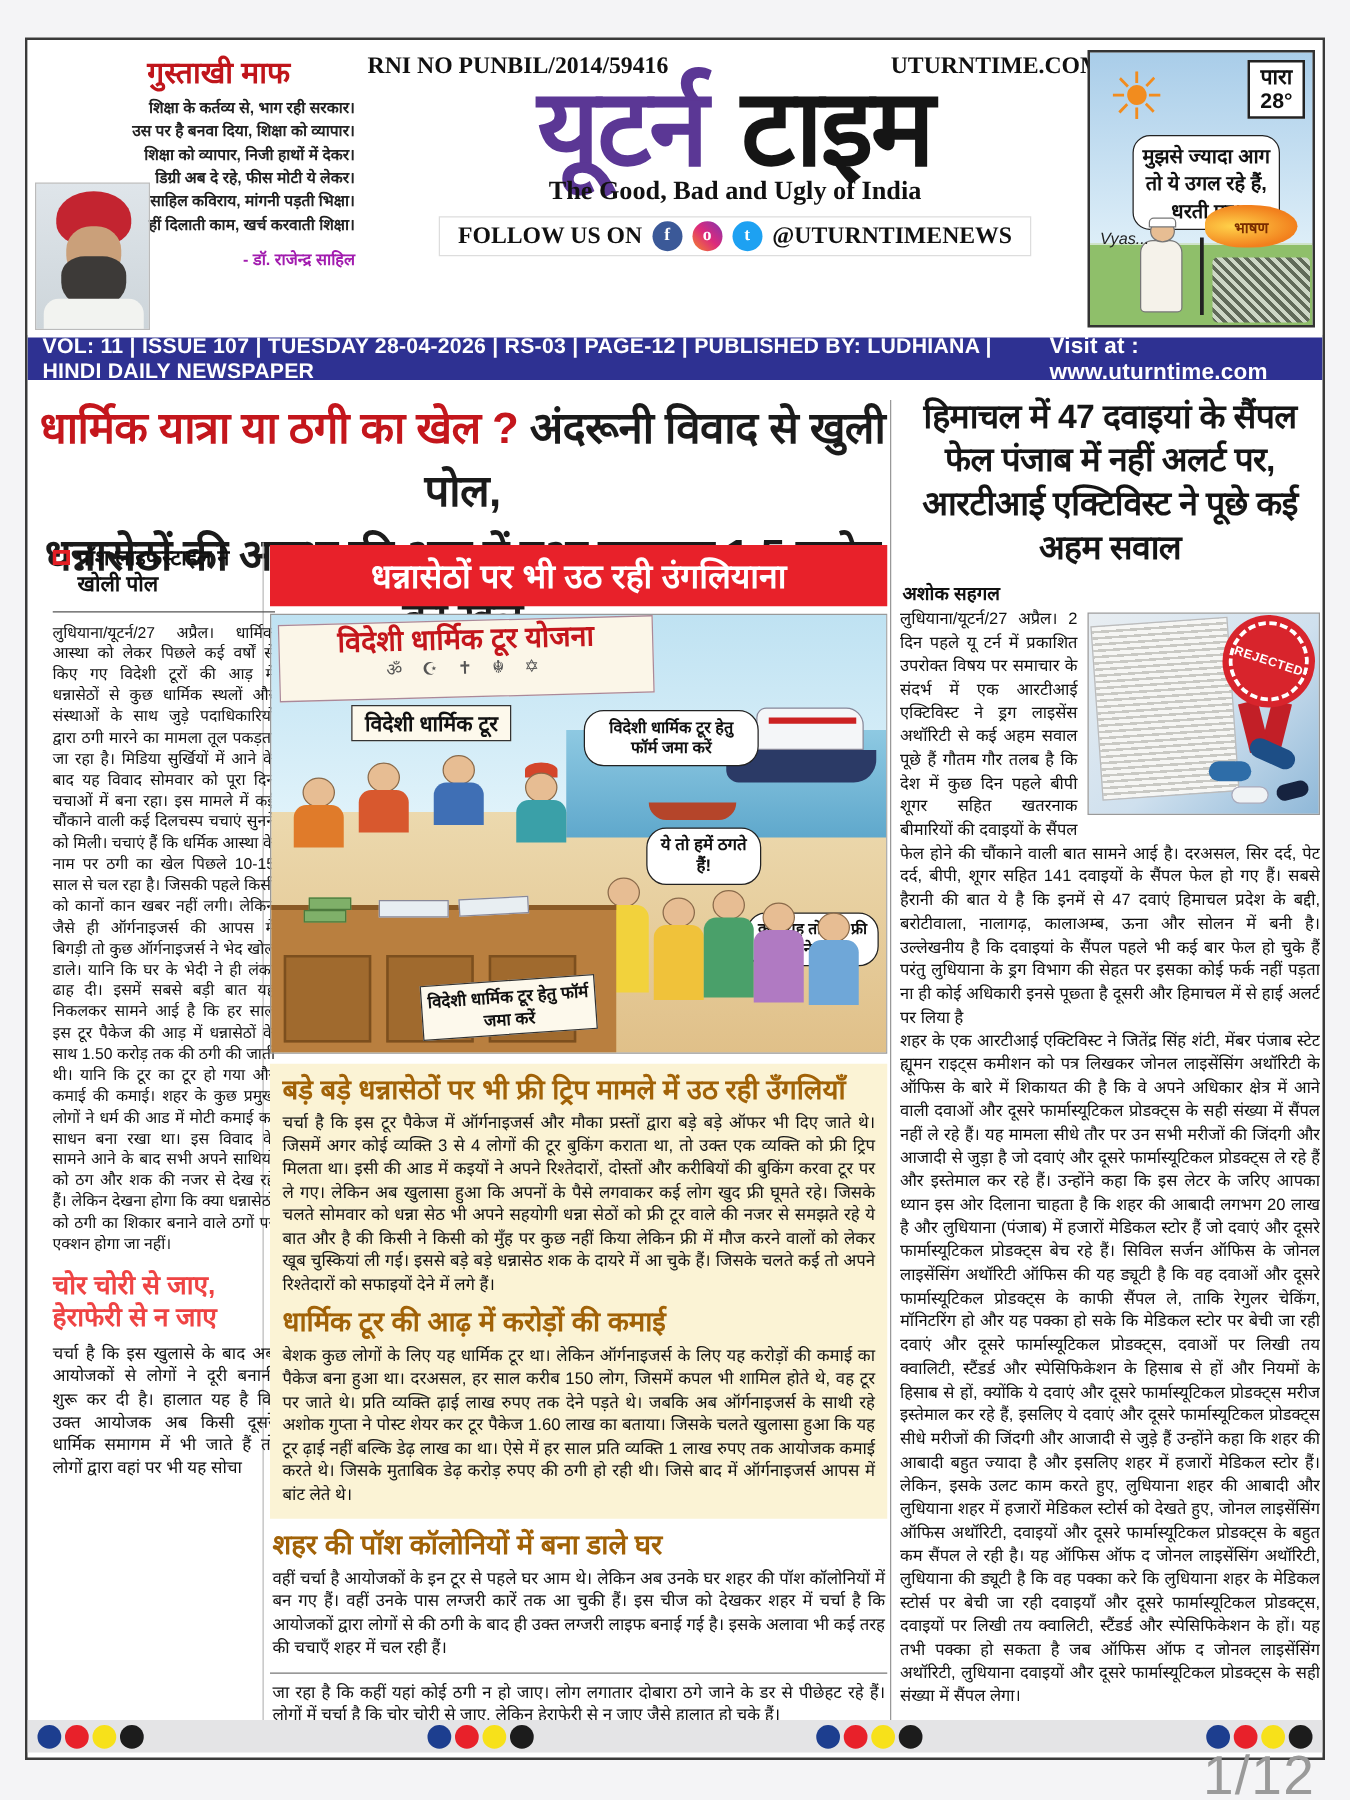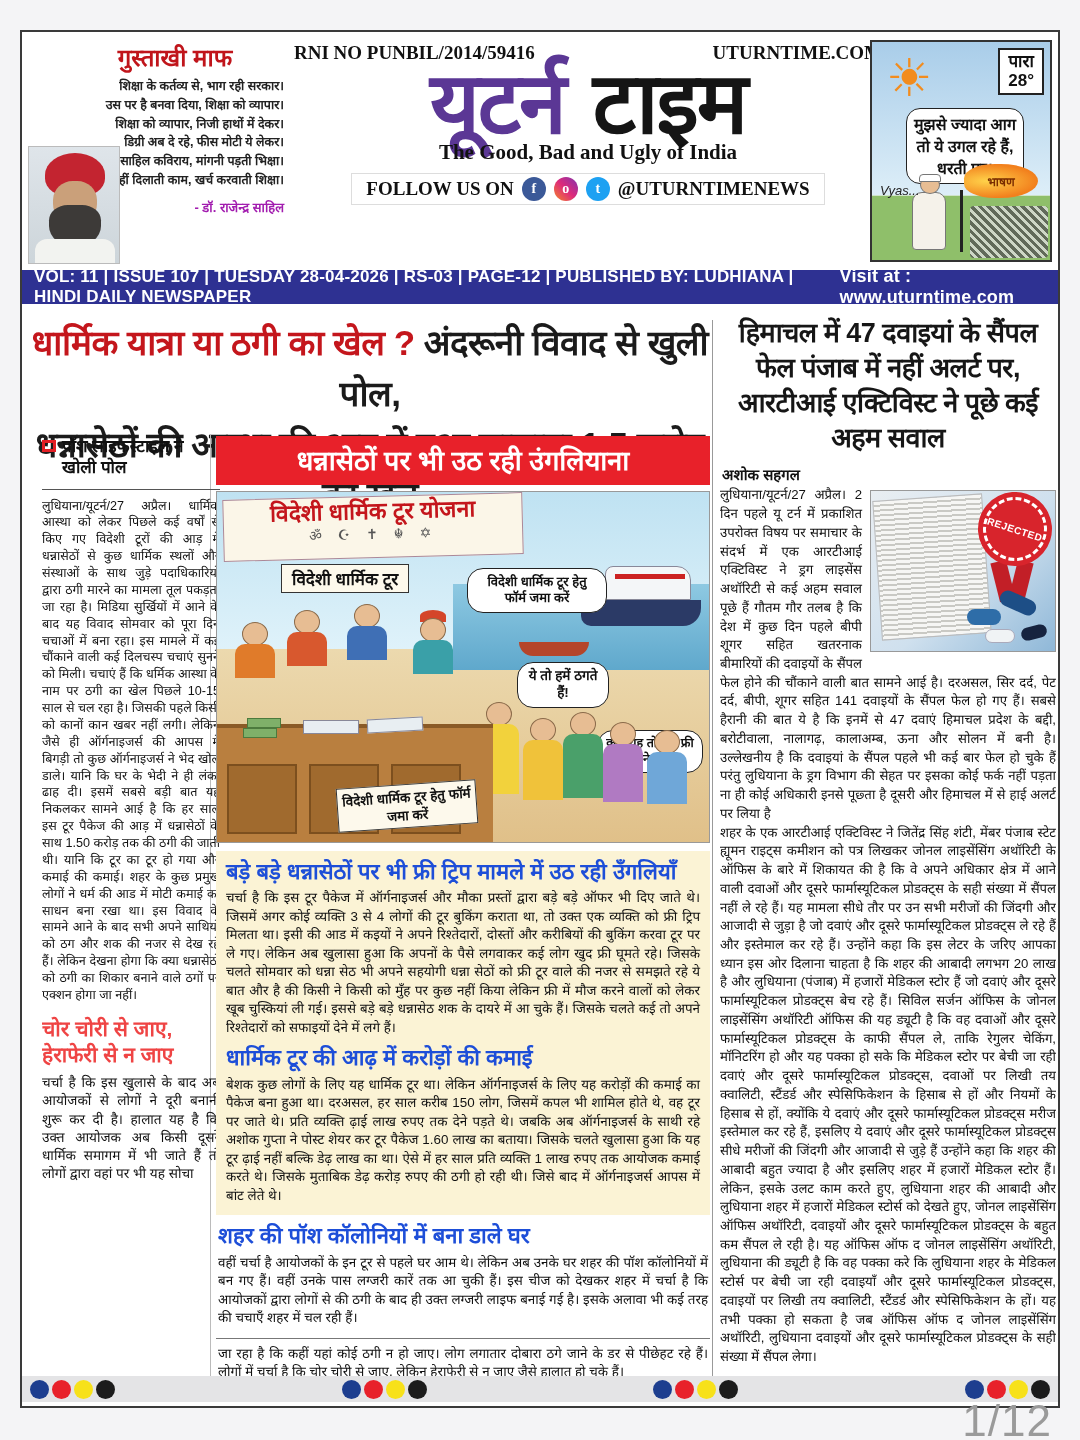--- a/index.html
+++ b/index.html
@@ -87,21 +87,21 @@
   .desk-sign { position:absolute; left:120px; bottom:14px; width:140px; background:#fdf9ec; border:1.5px solid #333; font-weight:bold; font-size:13.5px; text-align:center; transform:rotate(-4deg); padding:3px 2px; }
   .money { position:absolute; width:34px; height:10px; background:#7fb069; border:1px solid #4c7a3d; }
   .forms { position:absolute; width:56px; height:14px; background:#e8eef2; border:1px solid #889; }
   .person { position:absolute; }
   .p-head { width:26px; height:24px; background:#e7bd93; border:1px solid #8a6a4a; border-radius:50%; margin:0 auto; }
   .p-body { width:40px; height:34px; border-radius:10px 10px 0 0; margin-top:-2px; }
   .p-turban { width:26px; height:12px; background:#d4452a; border-radius:50% 50% 0 0; margin:0 auto; margin-bottom:-4px; }
 
   
   .ybox { background:#fbf3d5; padding:8px 10px 10px 10px; margin-top:8px; }
-  .sec-head { color:#1d4ed8; font-weight:bold; font-size:22px; line-height:1.2; margin-bottom:4px; }
+  .sec-head { color:#a16207; font-weight:bold; font-size:22px; line-height:1.2; margin-bottom:4px; }
   .sec-body { font-size:13.4px; line-height:1.38; text-align:justify; font-weight:500; }
   .wbox { padding:8px 2px 0 2px; }
   .mid-hr { border:none; border-top:1px solid #777; margin:10px 0 6px 0; }
   .footnote { font-size:13.4px; line-height:1.4; font-weight:500; text-align:justify; padding:0 2px; }
 
   
   .col-right { position:absolute; left:698px; top:284px; width:336px; height:1068px; overflow:hidden; }
   .r-head { font-weight:bold; font-size:27px; line-height:1.3; text-align:center; color:#161616; letter-spacing:-0.5px; }
   .r-byline { font-weight:bold; font-size:15px; margin:8px 0 2px 2px; }
   .r-body { font-size:13.2px; line-height:1.42; text-align:justify; font-weight:500; }

